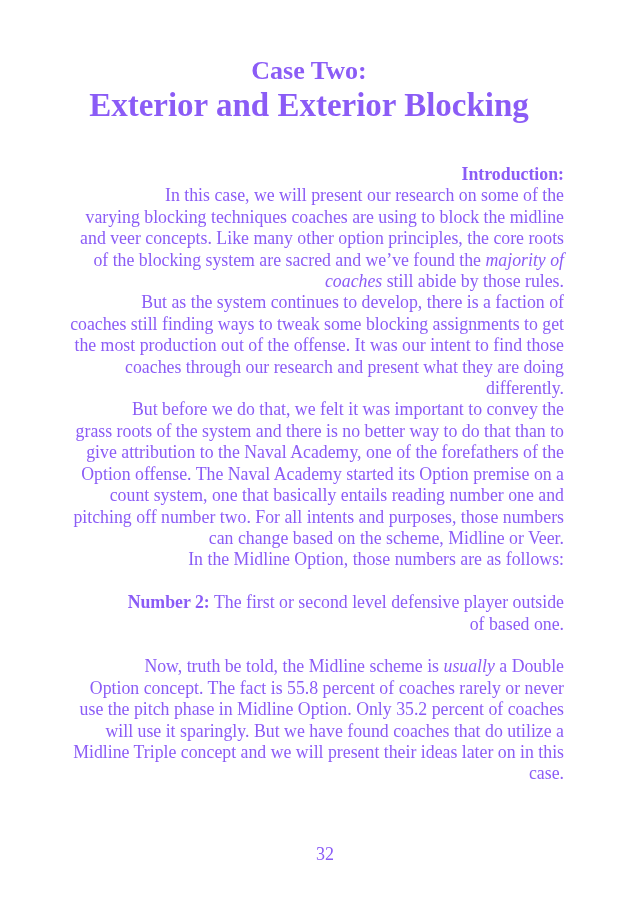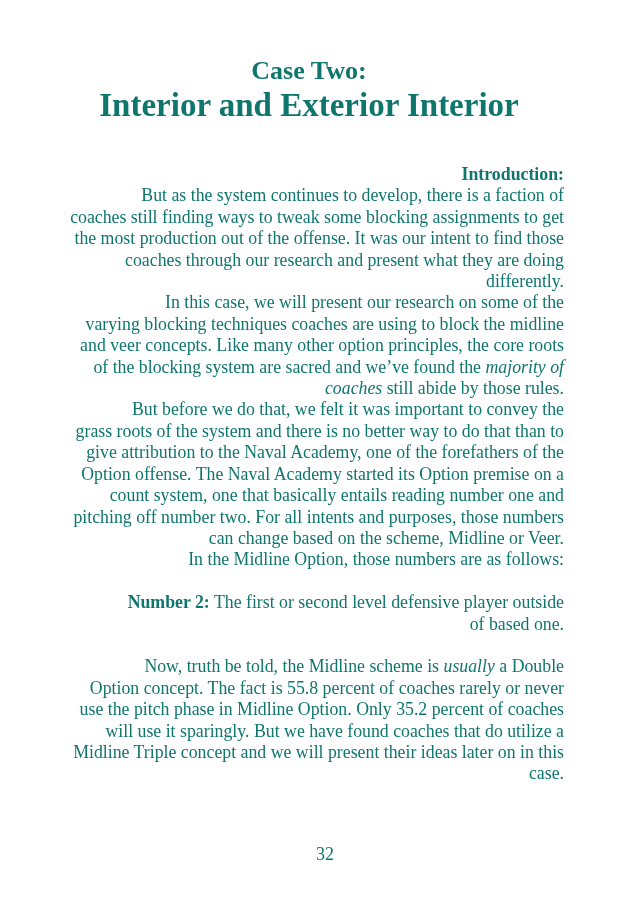--- a/index.html
+++ b/index.html
@@ -5,21 +5,21 @@
   html, body {
     margin: 0;
     padding: 0;
     background: #ffffff;
   }
   .page {
     position: relative;
     width: 618px;
     height: 907px;
     background: #ffffff;
-    color: #0f766e;
+    color: #8b5cf6;
     font-family: "Liberation Serif", "DejaVu Serif", serif;
     overflow: hidden;
   }
   .title-block {
     text-align: center;
     margin-top: 56px;
   }
   .case-title {
     font-size: 26px;
     line-height: 30px;
@@ -68,27 +68,27 @@
     text-align: center;
     font-size: 18px;
   }
 </style>
 </head>
 <body>
 
 <div class="page">
   <div class="title-block">
     <h1 class="case-title">Case Two:</h1>
-    <h2 class="main-title">Interior and Exterior Interior</h2>
+    <h2 class="main-title">Exterior and Exterior Blocking</h2>
   </div>
 
   <div class="body-text" id="paragraphs">
       <p class="heading"><span class="seg-bold">Introduction:</span></p>
+      <p class="indent"><span>In this case, we will present our research on some of the varying blocking techniques coaches are using to block the midline and veer concepts. Like many other option principles, the core roots of the blocking system are sacred and we’ve found the </span><span class="seg-italic">majority of coaches</span><span> still abide by those rules.</span></p>
       <p class="indent"><span>But as the system continues to develop, there is a faction of coaches still finding ways to tweak some blocking assignments to get the most production out of the offense. It was our intent to find those coaches through our research and present what they are doing differently.</span></p>
-      <p class="indent"><span>In this case, we will present our research on some of the varying blocking techniques coaches are using to block the midline and veer concepts. Like many other option principles, the core roots of the blocking system are sacred and we’ve found the </span><span class="seg-italic">majority of coaches</span><span> still abide by those rules.</span></p>
       <p class="indent"><span>But before we do that, we felt it was important to convey the grass roots of the system and there is no better way to do that than to give attribution to the Naval Academy, one of the forefathers of the Option offense. The Naval Academy started its Option premise on a count system, one that basically entails reading number one and pitching off number two. For all intents and purposes, those numbers can change based on the scheme, Midline or Veer.</span></p>
       <p class="indent"><span>In the Midline Option, those numbers are as follows:</span></p>
       <p class="block"><span class="seg-bold">Number 2:</span><span> The first or second level defensive player outside of based one.</span></p>
       <p class="indent-spaced"><span>Now, truth be told, the Midline scheme is </span><span class="seg-italic">usually</span><span> a Double Option concept. The fact is 55.8 percent of coaches rarely or never use the pitch phase in Midline Option. Only 35.2 percent of coaches will use it sparingly. But we have found coaches that do utilize a Midline Triple concept and we will present their ideas later on in this case.</span></p>
     </div>
 
   <div class="page-number">32</div>
 </div>
 
 </body></html>

